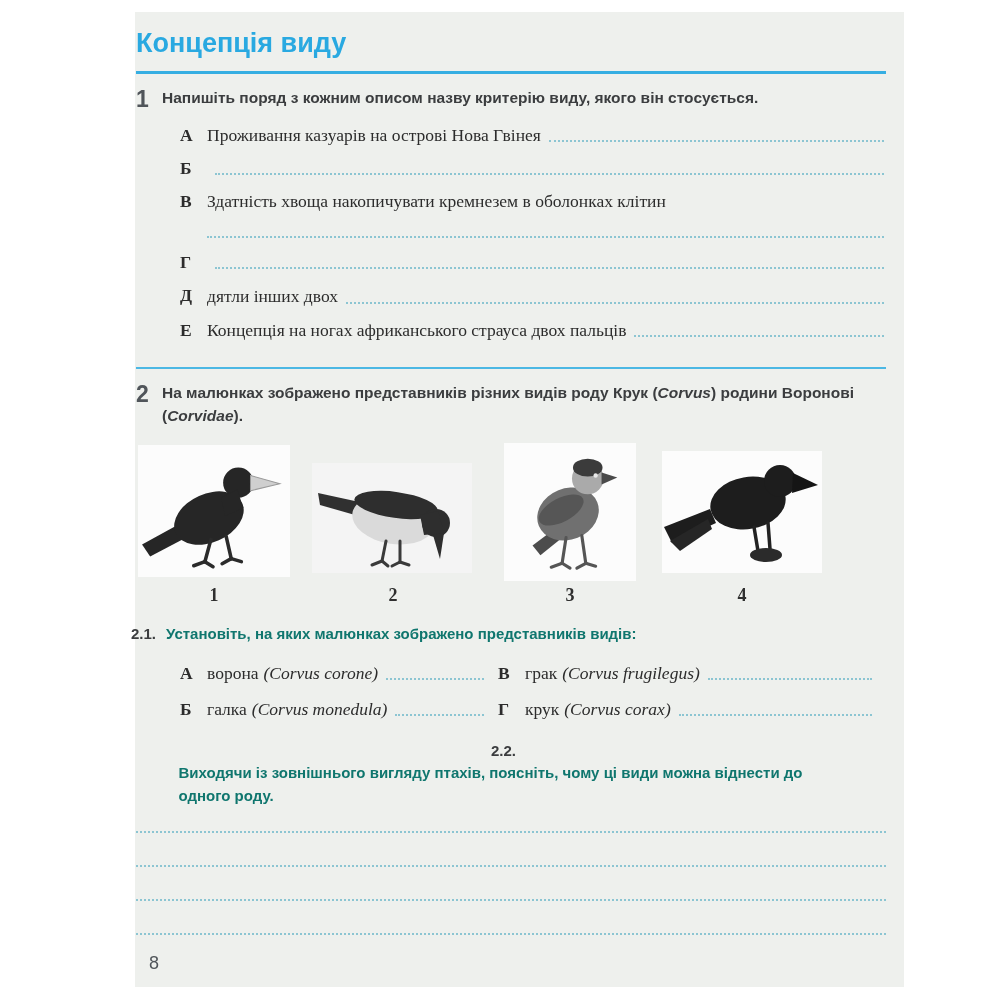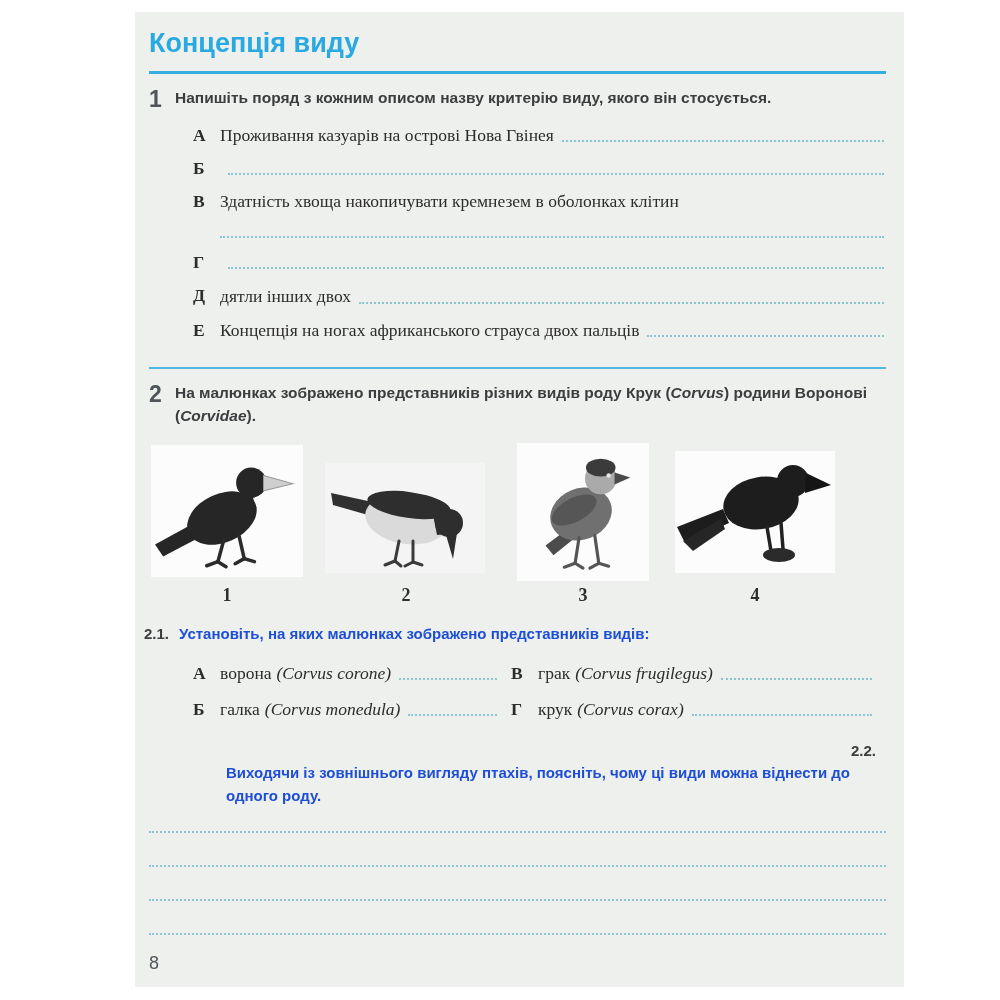--- a/index.html
+++ b/index.html
@@ -2,21 +2,21 @@
 <html><head>
 <meta charset="utf-8">
 <style>
   html,body { margin:0; padding:0; }
   body {
     width:1000px; height:1000px; background:#ffffff; position:relative;
     font-family:"Liberation Sans", sans-serif;
   }
   .panel {
     position:absolute; left:135px; top:12px; width:769px; height:975px;
-    background:#eef0ed; box-sizing:border-box; padding:14px 18px 0 14px;
+    background:#eef0ed; box-sizing:border-box; padding:14px 18px 0 1px;
   }
   .page-title {
     margin:2px 0 12px 0; font-size:27px; font-weight:bold; color:#29a9e1;
     font-family:"Liberation Sans", sans-serif;
   }
   .rule-thick { height:3px; background:#36aee2; margin:0 0 13px 0; }
   .rule-thin  { height:2px; background:#4cb8e4; margin:26px 0 13px 0; }
 
   .q-head { display:flex; align-items:flex-start; }
   .q-num  { width:26px; flex:none; font-size:23px; font-weight:bold; color:#50555a; line-height:1.1; }
@@ -38,23 +38,23 @@
   .fb1 { left:2px;   top:6px;  width:152px; height:132px; }
   .fb2 { left:176px; top:24px; width:160px; height:110px; background:#f4f4f4; }
   .fb3 { left:368px; top:4px;  width:132px; height:138px; }
   .fb4 { left:526px; top:12px; width:160px; height:122px; }
   .fig-num {
     position:absolute; top:146px; width:30px; text-align:center;
     font-family:"Liberation Serif", serif; font-weight:bold; font-size:18px; color:#2f2f2f;
   }
   .fn1 { left:63px; } .fn2 { left:242px; } .fn3 { left:419px; } .fn4 { left:591px; }
 
-  .sub-head { display:flex; align-items:flex-end; margin-left:-5px; }
+  .sub-head { display:flex; align-items:center; margin-left:-5px; }
   .sub-num { width:35px; flex:none; font-size:15px; font-weight:bold; color:#3b3d3f; line-height:1.5; }
-  .sub-prompt { flex:1; font-size:15px; font-weight:bold; color:#1d4ed8; line-height:1.5; }
+  .sub-prompt { flex:1; font-size:15px; font-weight:bold; color:#0f766e; line-height:1.5; }
   .mt1 { margin-top:14px; } .mt2 { margin-top:20px;flex-direction:column; }
 
   .options-grid {
     display:grid; grid-template-columns:318px 1fr; row-gap:15px;
     margin:17px 0 0 44px; font-family:"Liberation Serif", serif; font-size:17.5px; color:#2c2c2c;
   }
   .option { display:flex; align-items:flex-end; padding-right:12px; }
   .latin { font-style:italic; margin-left:5px; }
   .latin-inline { font-style:italic; }
 

